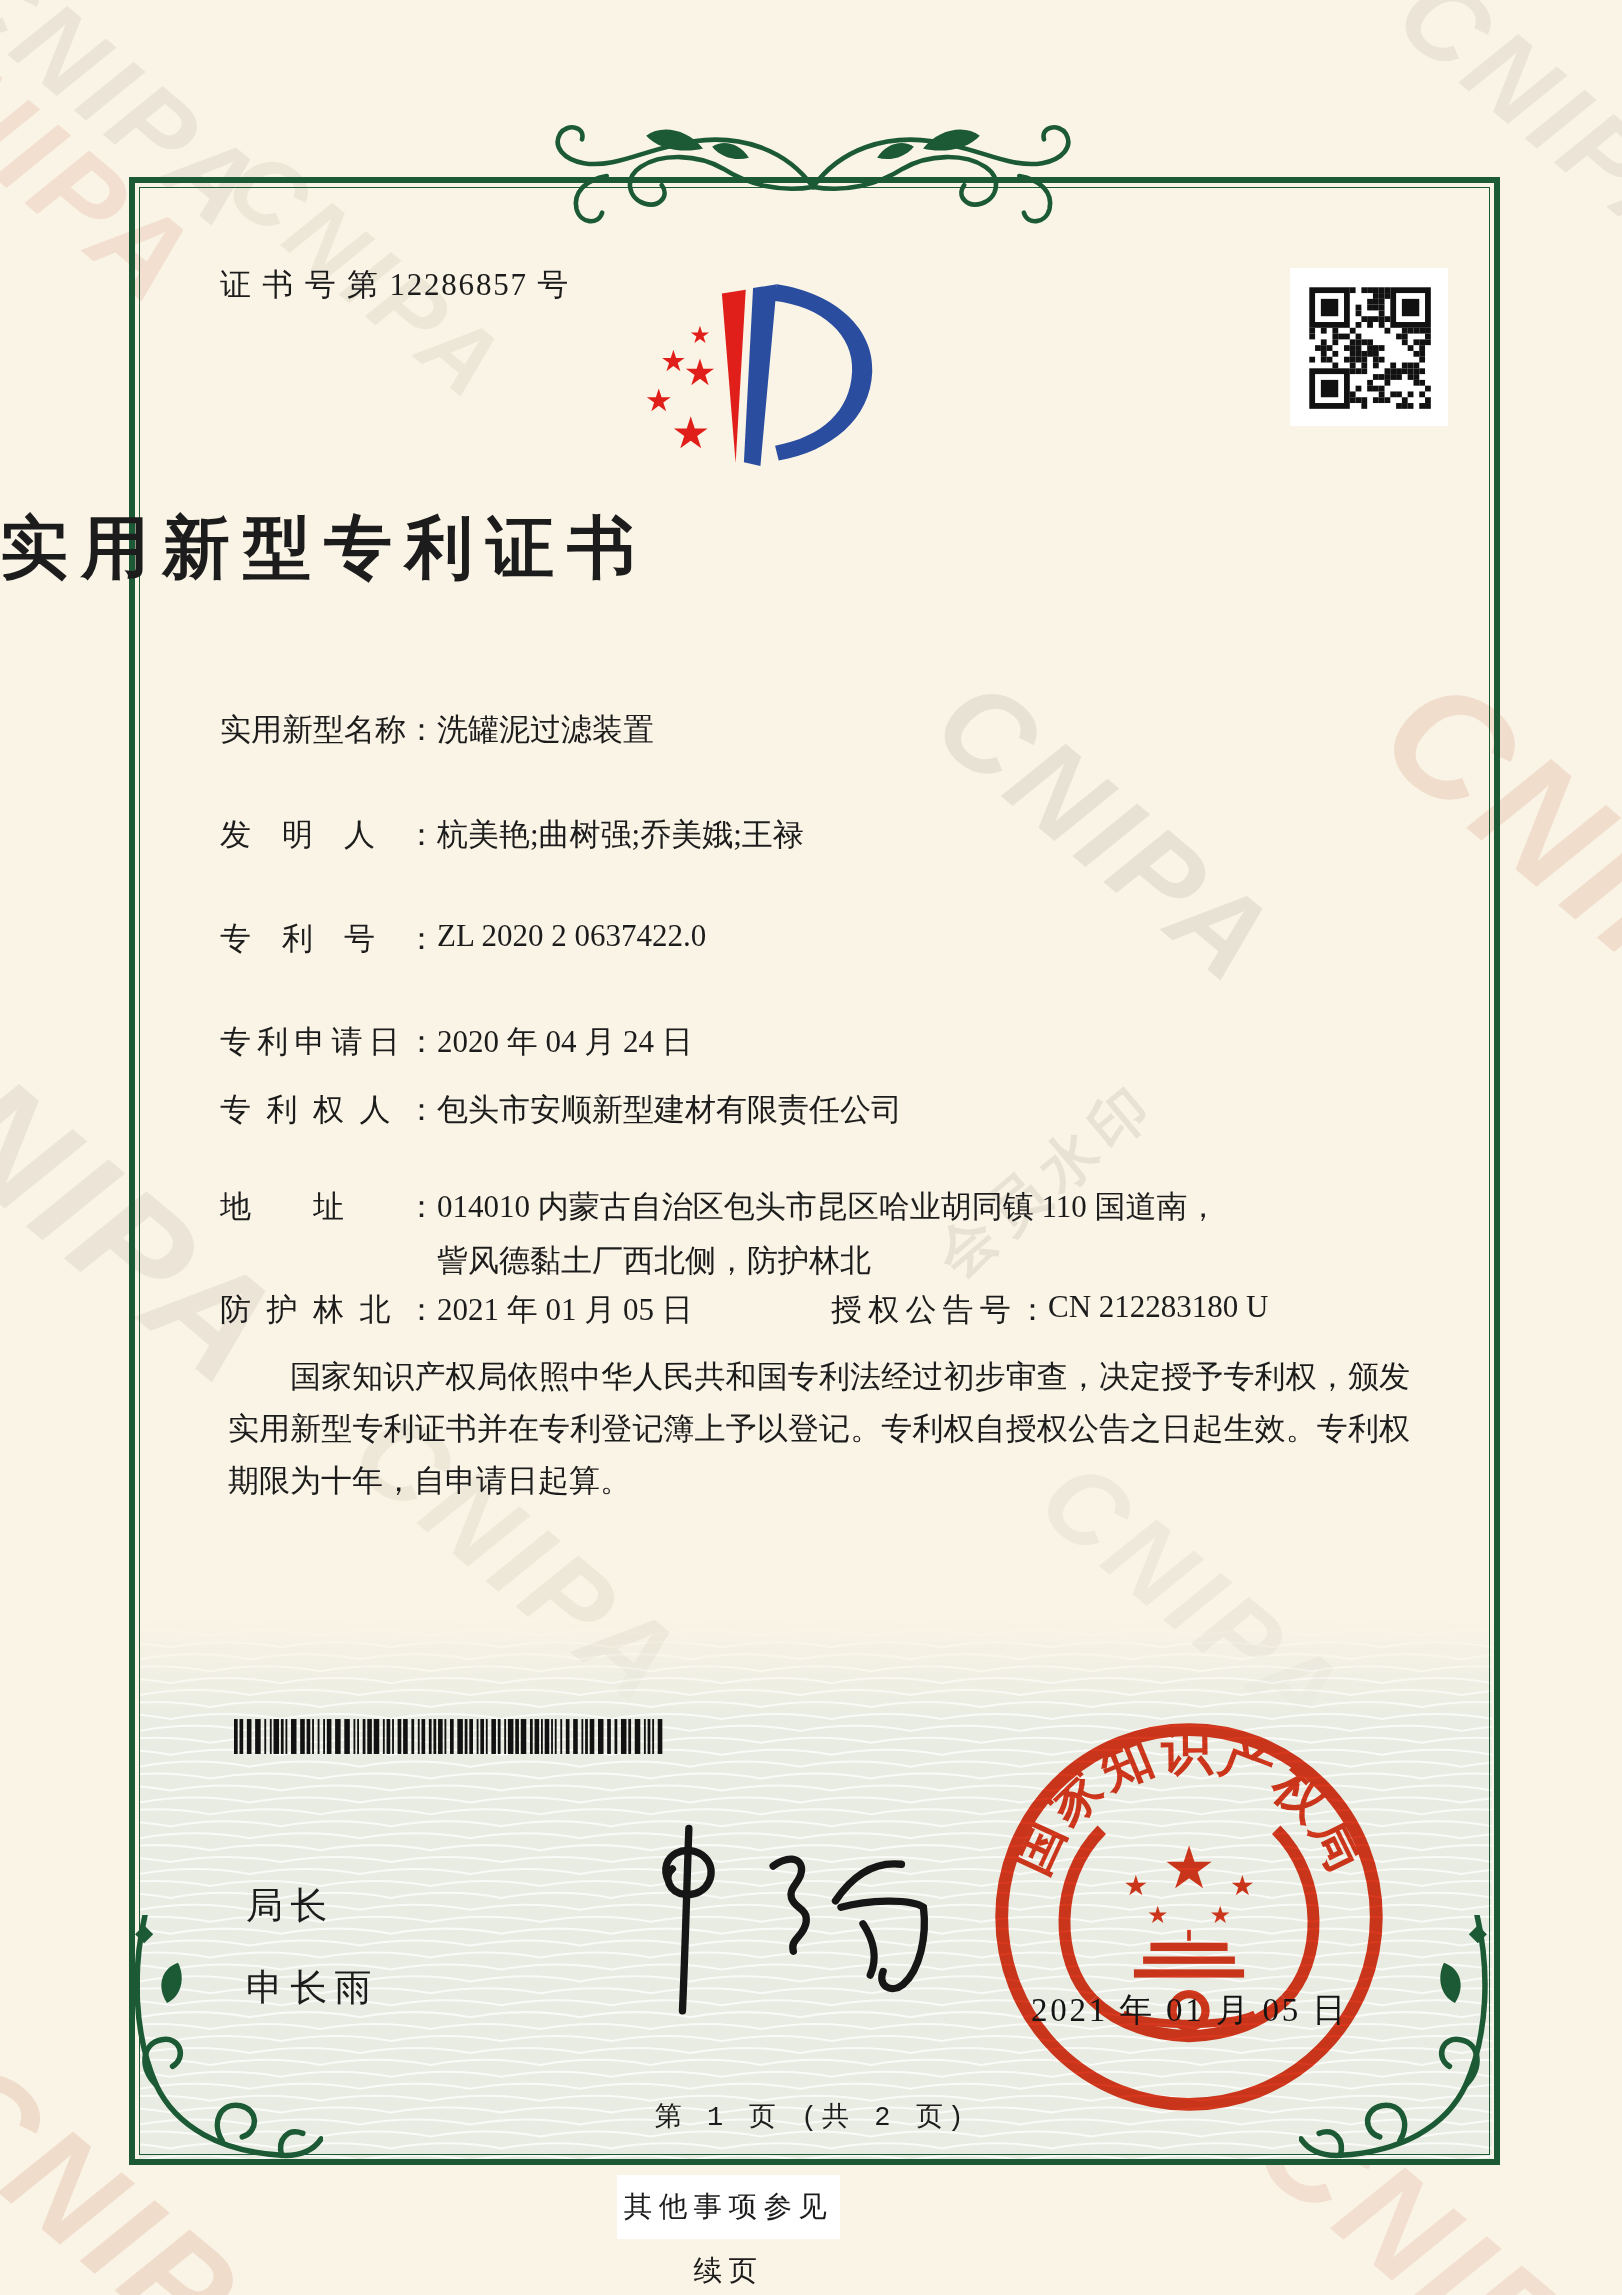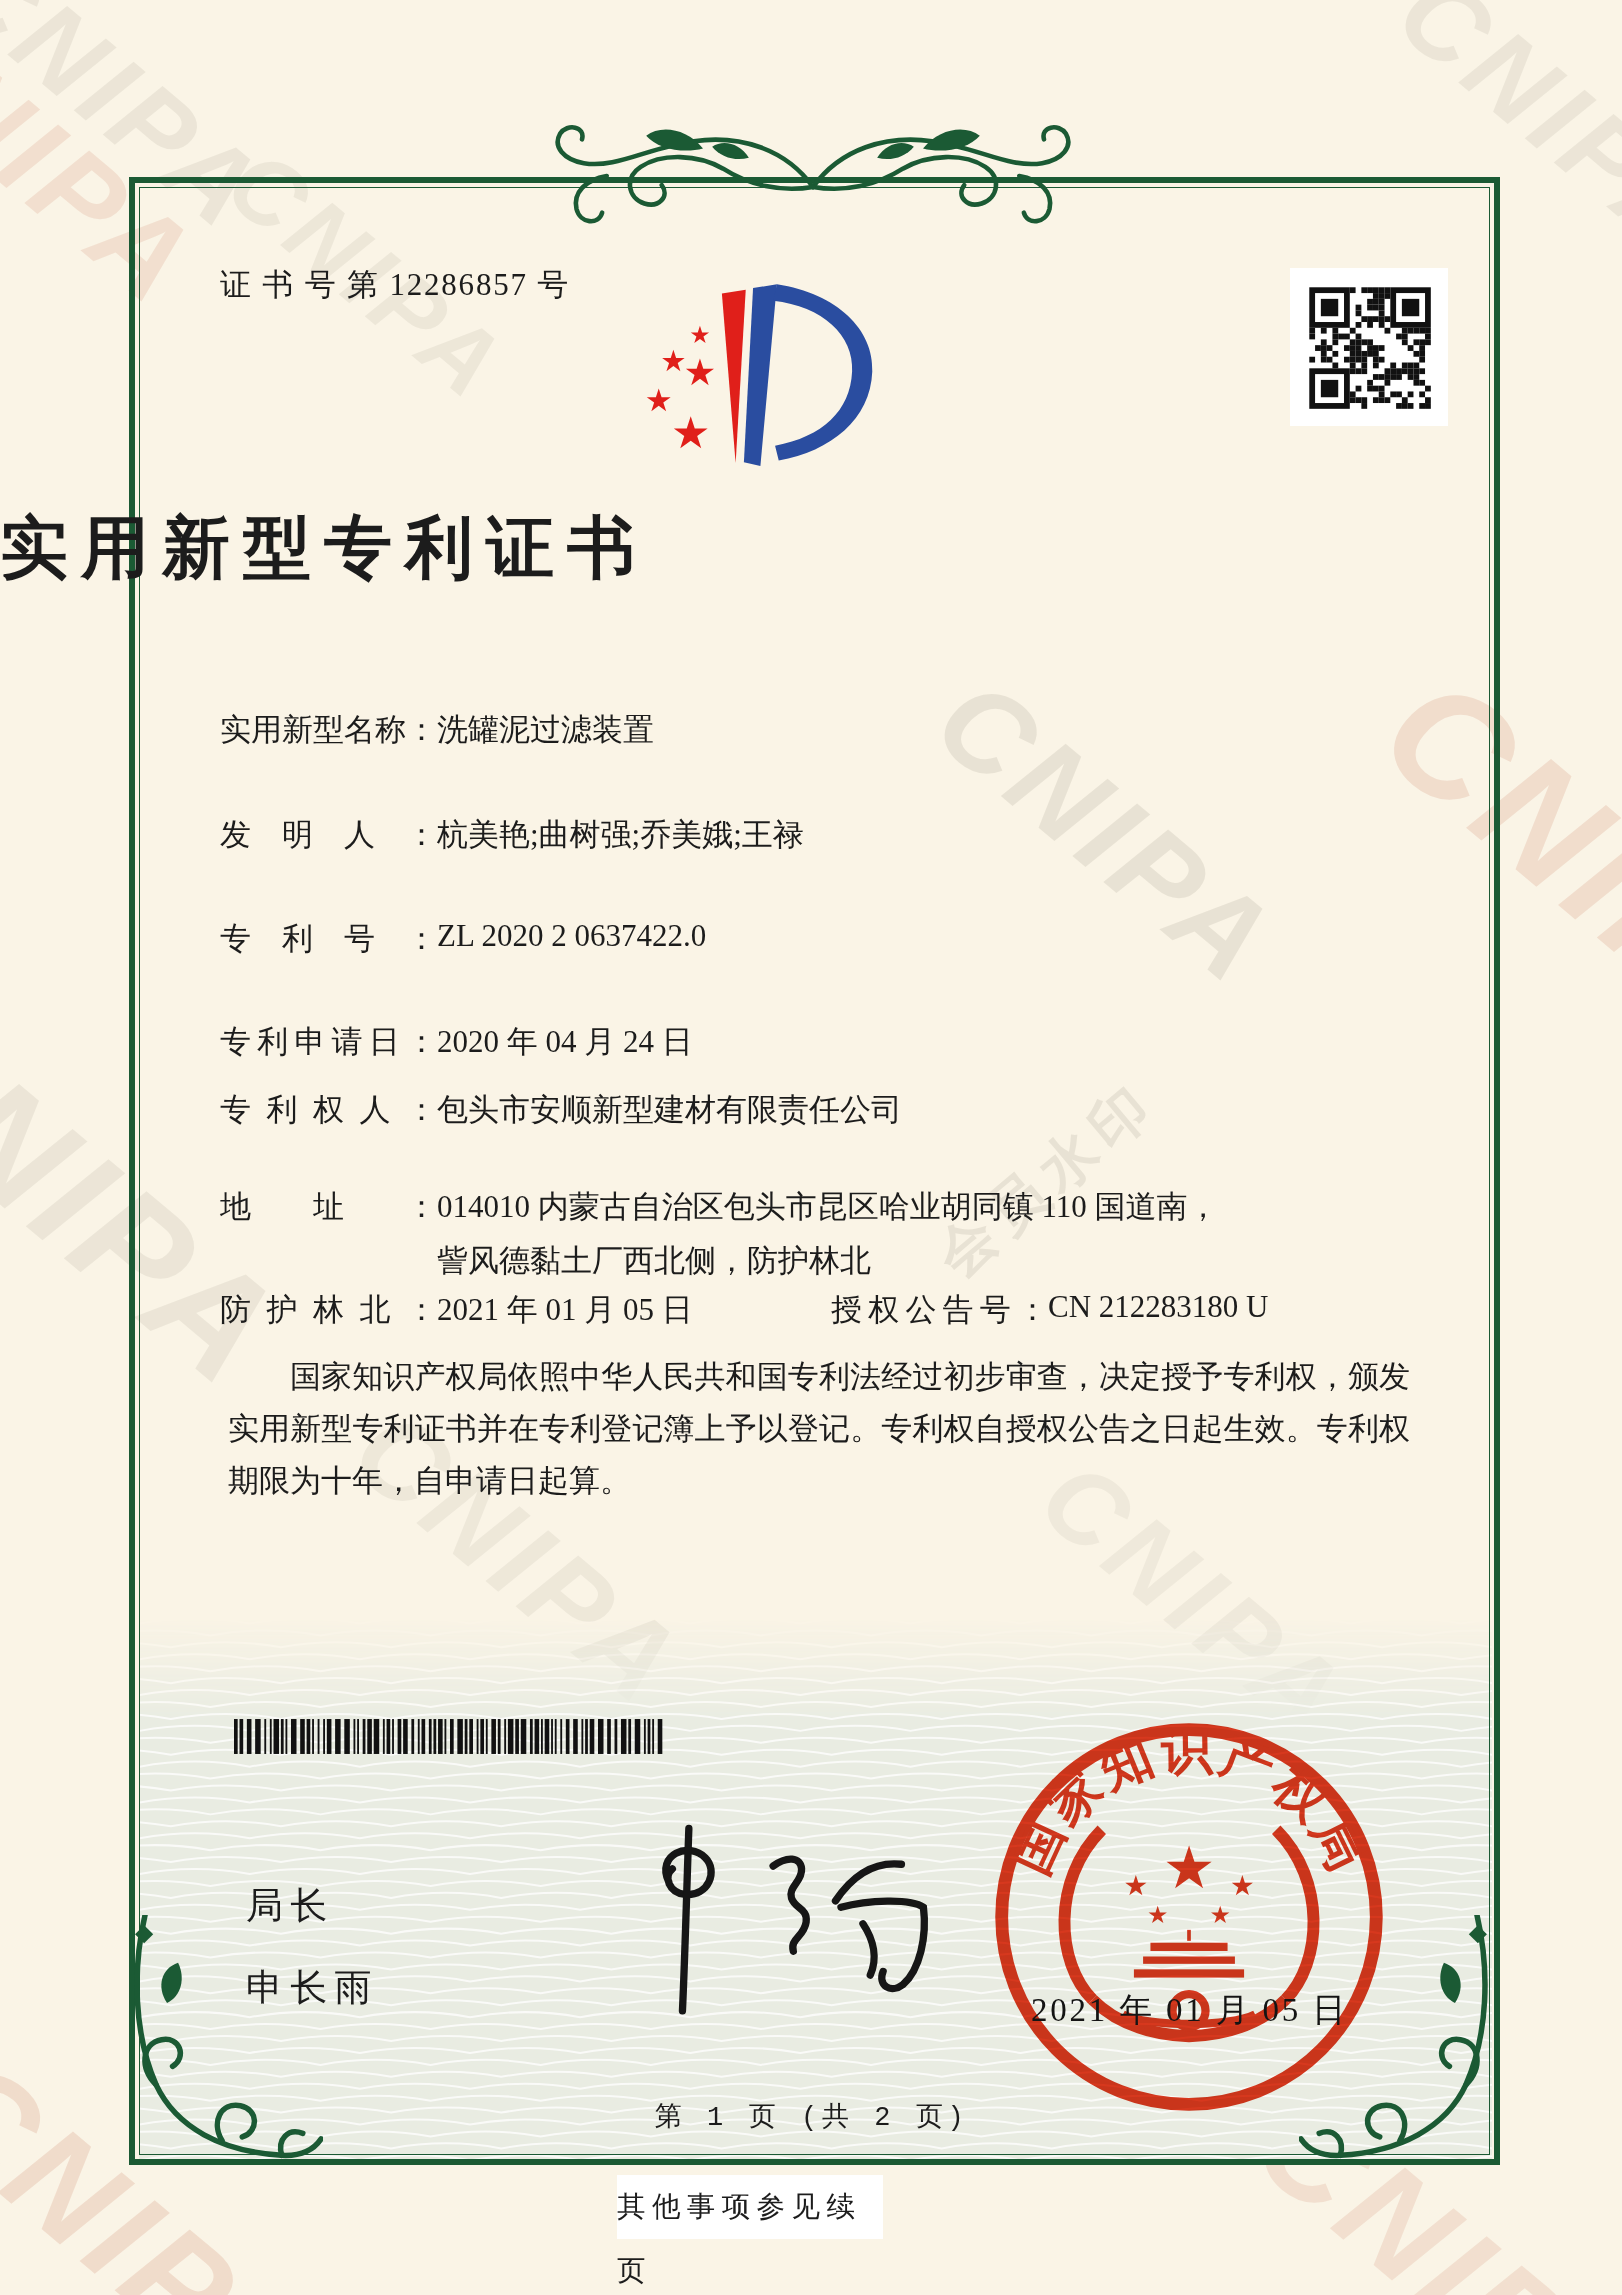--- a/index.html
+++ b/index.html
@@ -48,22 +48,22 @@
       font-family:"Liberation Sans","DejaVu Sans",sans-serif;font-weight:500;z-index:12;}
   #officer-name{left:246px;top:1963px;font-size:37px;letter-spacing:7.3px;
       font-family:"Liberation Sans","DejaVu Sans",sans-serif;font-weight:500;z-index:12;}
 
   #seal{left:987px;top:1715px;width:404px;height:404px;z-index:11;mix-blend-mode:multiply;}
   #seal-date{left:1006px;top:1988px;width:367px;text-align:center;font-size:33px;
       letter-spacing:2.8px;color:#141414;z-index:12;}
 
   #page-info{left:0;right:0;top:2098px;text-align:center;font-size:27px;
       letter-spacing:4.6px;z-index:12;font-family:Liberation Mono, monospace;}
-  #note-box{left:617px;top:2175px;width:266px;height:64px;background:#fff;z-index:12;
-      text-align:left;line-height:64px;font-size:28.5px;letter-spacing:6.4px;}
+  #note-box{left:617px;top:2175px;width:223px;height:64px;background:#fff;z-index:12;
+      text-align:center;line-height:64px;font-size:28.5px;letter-spacing:6.4px;}
 
   svg{display:block;}
 </style>
 </head>
 <body>
 
 <div id="page">
 
   <div id="wm-layer" class="abs">
       <span class="wm" style="left: 106px; top: 87px; font-size: 110px; color: rgb(138, 131, 114); opacity: 0.12;">CNIPA</span>

